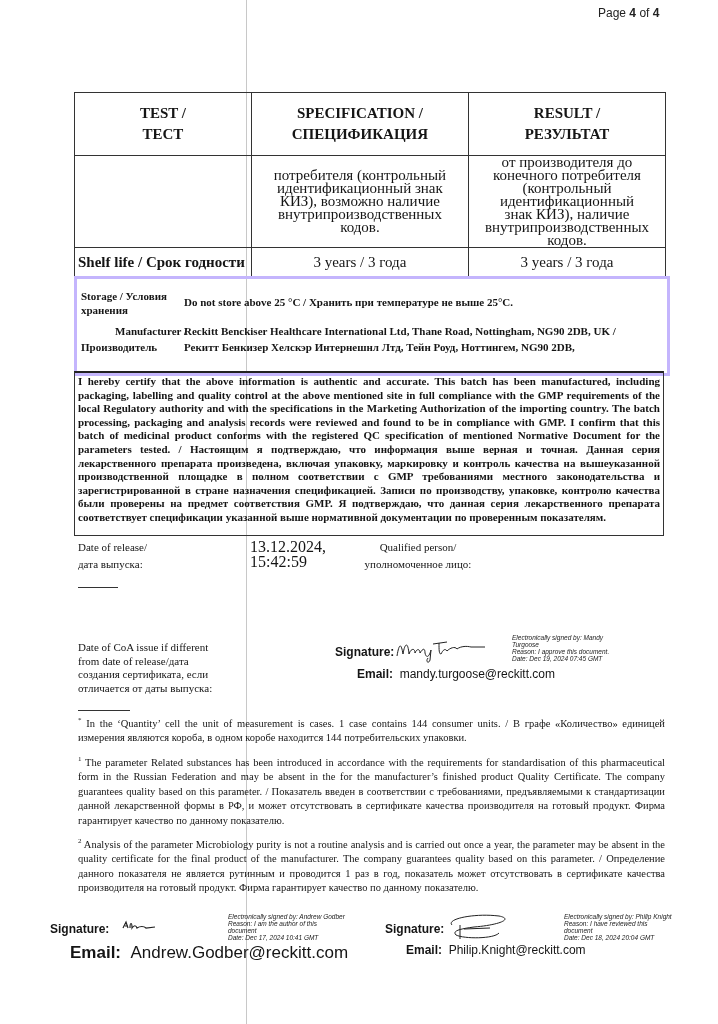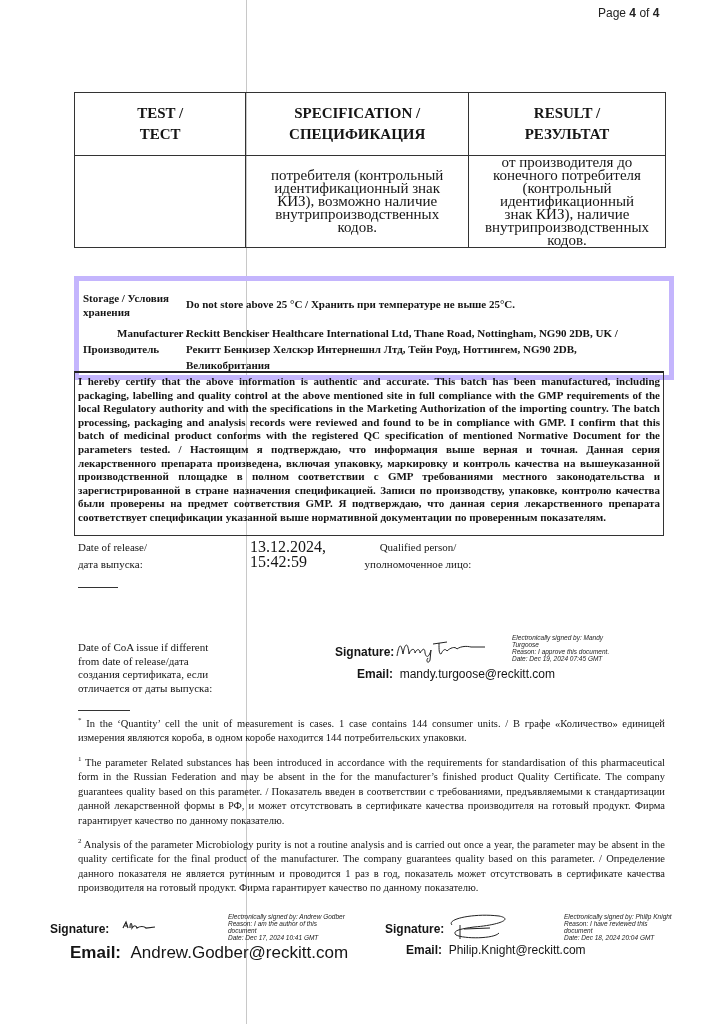--- a/index.html
+++ b/index.html
@@ -13,21 +13,21 @@
   table.spec { position:absolute; left:74px; top:92px; width:592px; border-collapse:collapse; font-size:15px; }
   table.spec td { border:1px solid #333; text-align:center; vertical-align:middle; padding:2px 6px; line-height:13px; }
   table.spec tr.hdr td { height:58px; font-weight:700; }
   table.spec tr.hdr td span { display:block; line-height:21px; }
   table.spec tr.row1 td { height:76px; }
   table.spec tr.row2 td { height:25px; }
   table.spec td.c1 { width:160px; }
   table.spec td.c2 { width:198px; }
   table.spec td.lbl { text-align:left; font-weight:700; white-space:nowrap; padding-left:3px; }
 
-  .box2 { left:74px; top:276px; width:590px; height:94px; border:5px solid #c4b5fd; font-size:11px; font-weight:700; }
+  .box2 { left:74px; top:276px; width:590px; height:94px; border:3px solid #c4b5fd; font-size:11px; font-weight:700; }
   .box2 .k { position:absolute; left:4px; line-height:14px; }
   .box2 .v { position:absolute; left:107px; line-height:14px; }
   .box3 { left:74px; top:371px; width:590px; height:165px; border:1px solid #333; border-top:2px solid #222; font-size:11px; font-weight:700;
           text-align:justify; line-height:13.6px; padding:2px 3px 0 3px; box-sizing:border-box; }
 
   .f11b { font-size:11px; font-weight:400; line-height:17px; }
   .sans { font-family:"Liberation Sans", sans-serif; }
   .esig { font-family:"Liberation Sans", sans-serif; font-style:italic; font-size:6.5px; line-height:7px; color:#222; }
   .note { left:78px; width:587px; font-size:10.5px; line-height:14.5px; text-align:justify; }
   .dash { height:1px; background:#333; }
@@ -53,37 +53,41 @@
     <td>
           <span>RESULT /</span>
           <span>РЕЗУЛЬТАТ</span>
         </td>
   </tr>
   <tr class="row1">
     <td class="c1 lbl"></td>
     <td class="c2" style="padding:0 12px;">потребителя (контрольный идентификационный знак КИЗ), возможно наличие внутрипроизводственных кодов.</td>
     <td style="padding:0 16px;">от производителя до конечного потребителя (контрольный идентификационный знак КИЗ), наличие внутрипроизводственных кодов.</td>
   </tr>
+  <tr class="row2">
+    <td class="c1 lbl">Shelf life / Срок годности</td>
+    <td class="c2">3 years / 3 года</td>
+    <td>3 years / 3 года</td>
+  </tr>
 </tbody>
   </table>
 
 <div class="abs box2">
   <div class="k" style="top:10px;">
       <div>Storage / Условия</div>
       <div>хранения</div>
     </div>
   <div class="v" style="top:16px;">Do not store above 25 °C / Хранить при температуре не выше 25°C.</div>
   <div class="k" style="top:44px;">
       <div style="line-height:16px;margin-left:34px;">Manufacturer /</div>
       <div style="line-height:16px;">Производитель</div>
     </div>
   <div class="v" style="top:44px;">
     <div style="line-height:16px;">Reckitt Benckiser Healthcare International Ltd, Thane Road, Nottingham, NG90 2DB, UK /</div>
     <div style="line-height:16px;">Рекитт Бенкизер Хелскэр Интернешнл Лтд, Тейн Роуд, Ноттингем, NG90 2DB,</div>
-    <div style="line-height:16px;">Великобритания</div>
   </div>
 </div>
 
 <div class="abs box3">I hereby certify that the above information is authentic and accurate. This batch has been manufactured, including packaging, labelling and quality control at the above mentioned site in full compliance with the GMP requirements of the local Regulatory authority and with the specifications in the Marketing Authorization of the importing country. The batch processing, packaging and analysis records were reviewed and found to be in compliance with GMP. I confirm that this batch of medicinal product conforms with the registered QC specification of mentioned Normative Document for the parameters tested. / Настоящим я подтверждаю, что информация выше верная и точная. Данная серия лекарственного препарата произведена, включая упаковку, маркировку и контроль качества на вышеуказанной производственной площадке в полном соответствии с GMP требованиями местного законодательства и зарегистрированной в стране назначения спецификацией. Записи по производству, упаковке, контролю качества были проверены на предмет соответствия GMP. Я подтверждаю, что данная серия лекарственного препарата соответствует спецификации указанной выше нормативной документации по проверенным показателям.</div>
 
 <div class="abs f11b" style="left:78px;top:539px;">
     <div>Date of release/</div>
     <div>дата выпуска:</div>
   </div>
 <div class="abs dash" style="left:78px;top:587px;width:40px;"></div>

